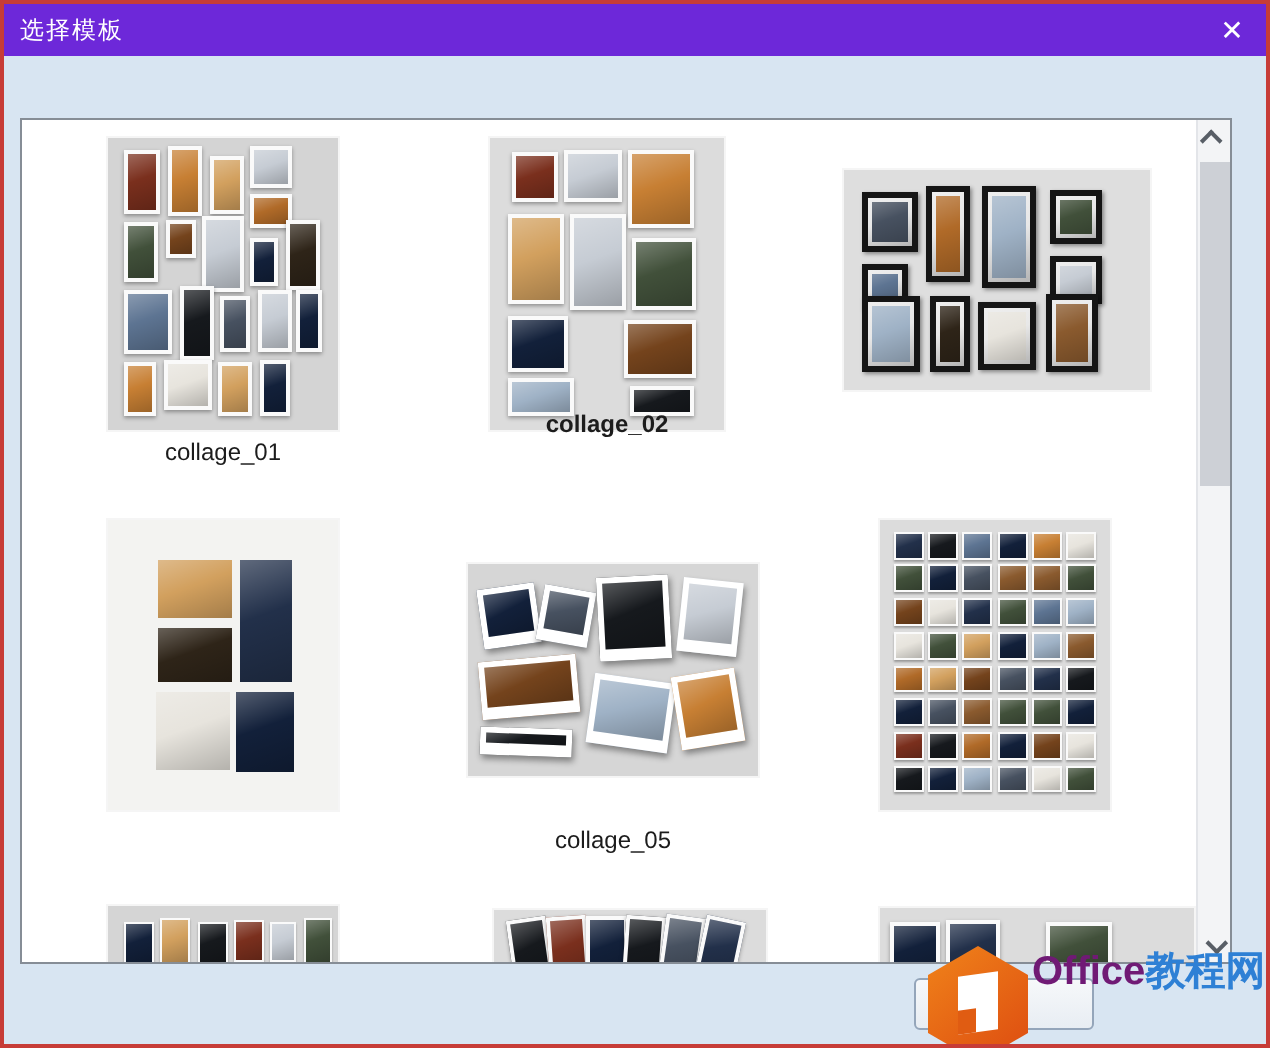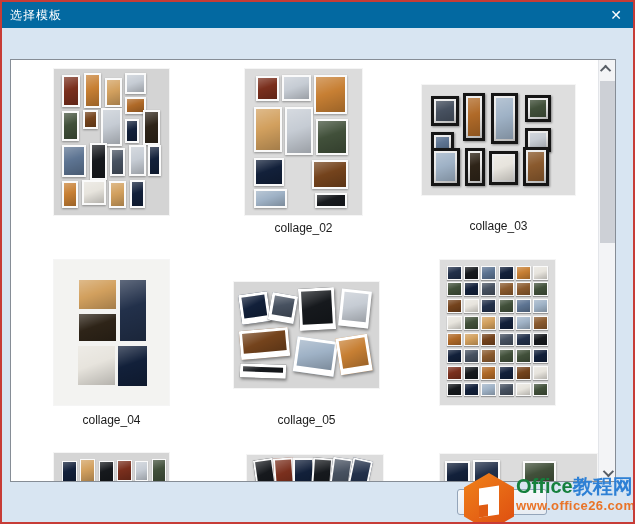--- a/index.html
+++ b/index.html
@@ -1,38 +1,38 @@
 <!DOCTYPE html>
 <html><head>
 <meta charset="utf-8">
 <style>
   html,body{margin:0;padding:0;background:#ffffff;font-family:"Liberation Sans",sans-serif;}
   .window{position:relative;width:635px;height:524px;box-sizing:border-box;border:2px solid #c73c37;background:#d8e5f2;overflow:hidden;}
-  .titlebar{position:absolute;left:0;top:0;right:0;height:26px;background:#0369a1;display:flex;align-items:center;}
+  .titlebar{position:absolute;left:0;top:0;right:0;height:26px;background:#6d28d9;display:flex;align-items:center;}
   .titlebar .title{color:#ffffff;font-size:12px;padding-left:8px;letter-spacing:1px;}
   .close{position:absolute;right:4px;top:0;width:26px;height:26px;color:#ffffff;font-size:14px;display:flex;align-items:center;justify-content:center;cursor:pointer;}
   .prompt{position:absolute;left:11px;top:33px;font-size:14px;color:#64727e;letter-spacing:1px;}
   .scroll-area{position:absolute;left:8px;top:57px;width:606px;height:423px;box-sizing:border-box;background:#ffffff;border:1px solid #868d96;overflow:hidden;}
   .canvas{position:absolute;left:0;top:0;right:17px;bottom:0;}
   .thumb{position:absolute;overflow:hidden;box-shadow:0 0 0 1px rgba(0,0,0,0.04);cursor:pointer;}
   .tlabel{position:absolute;font-size:12px;color:#1c1c1c;text-align:center;height:15px;}
   
   .tile{position:absolute;box-sizing:border-box;}
   .tile::after{content:"";position:absolute;inset:0;background:linear-gradient(160deg,rgba(255,255,255,.28),rgba(255,255,255,0) 45%,rgba(0,0,0,.22));}
   .tb-white{border:2px solid #fafafa;box-shadow:0 1px 2px rgba(0,0,0,.35);}
   .tb-mini{border:1px solid #fafafa;box-shadow:0 1px 1px rgba(0,0,0,.3);}
   .tb-frame{border:3px solid #151515;box-shadow:inset 0 0 0 2px #e8e8e8,1px 1px 2px rgba(0,0,0,.4);}
   .tb-plain{border:none;}
   .tb-polaroid{border:3px solid #ffffff;border-bottom-width:6px;box-shadow:1px 2px 3px rgba(0,0,0,.4);}
   
   .pos-c1{left:43px;top:9px;width:115px;height:146px;}
   .pos-c2{left:234px;top:9px;width:117px;height:146px;}
   .pos-c3{left:411px;top:25px;width:153px;height:110px;}
   .pos-l1{left:43px;top:159px;width:115px;}
-  .pos-l2{left:234px;top:161px;width:117px;}
+  .pos-l2{left:234px;top:145px;width:117px;font-weight:bold;}
   .pos-l3{left:411px;top:159px;width:153px;}
   .pos-c4{left:43px;top:200px;width:115px;height:145px;}
   .pos-c5{left:223px;top:222px;width:145px;height:106px;}
   .pos-c6{left:429px;top:200px;width:115px;height:145px;}
   .pos-l4{left:43px;top:353px;width:115px;}
   .pos-l5{left:223px;top:353px;width:145px;}
   .pos-l6{left:429px;top:353px;width:115px;}
   .pos-p7{left:43px;top:393px;width:115px;height:30px;}
   .pos-p8{left:236px;top:395px;width:136px;height:28px;}
   .pos-p9{left:429px;top:394px;width:157px;height:29px;}
@@ -47,21 +47,21 @@
   .sb-thumb{position:absolute;left:1px;top:21px;width:15px;height:162px;background:#cdd0d6;cursor:grab;}
   
   .ok-btn{position:absolute;left:455px;top:487px;width:90px;height:26px;background:linear-gradient(#f6f8fa,#e8edf3);border:1px solid #94a5ba;border-radius:3px;z-index:1;cursor:pointer;}
   
   .watermark{position:absolute;left:462px;top:468px;width:175px;height:56px;z-index:5;pointer-events:none;}
   .hex{position:absolute;left:0;top:3px;width:50px;height:58px;background:linear-gradient(140deg,#f0831a,#dd4b10);clip-path:polygon(50% 0,100% 25%,100% 75%,50% 100%,0 75%,0 25%);}
   .hex-glyph{position:absolute;left:15px;top:14px;width:20px;height:29px;background:#ffffff;transform:skewY(-8deg);}
   .hex-glyph::after{content:"";position:absolute;left:0;bottom:0;width:9px;height:12px;background:#e05c12;}
   .wm-text{position:absolute;left:52px;top:6px;white-space:nowrap;}
   .wm-name{font-size:20px;font-weight:bold;line-height:1.05;}
-  .wm-name .en{color:#15803d;}
+  .wm-name .en{color:#701a75;}
   .wm-name .cn{color:#2e80d5;}
   .wm-url{font-size:13px;font-weight:bold;color:#e97428;letter-spacing:.4px;margin-top:1px;}
 </style>
 </head>
 <body>
 
 <div class="window">
 
   <div class="titlebar">
     <span class="title">选择模板</span>
@@ -110,22 +110,22 @@
           <div class="tile tb-frame" style="left: 6%; top: 43%; width: 15%; height: 21%; background: rgb(93, 116, 146);"></div>
           <div class="tile tb-frame" style="left: 27%; top: 7%; width: 14%; height: 44%; background: rgb(176, 106, 40);"></div>
           <div class="tile tb-frame" style="left: 45%; top: 7%; width: 18%; height: 47%; background: rgb(159, 178, 198);"></div>
           <div class="tile tb-frame" style="left: 67%; top: 9%; width: 17%; height: 25%; background: rgb(65, 80, 58);"></div>
           <div class="tile tb-frame" style="left: 67%; top: 39%; width: 17%; height: 22%; background: rgb(198, 204, 212);"></div>
           <div class="tile tb-frame" style="left: 6%; top: 57%; width: 19%; height: 35%; background: rgb(159, 178, 198);"></div>
           <div class="tile tb-frame" style="left: 28%; top: 57%; width: 13%; height: 35%; background: rgb(46, 36, 24);"></div>
           <div class="tile tb-frame" style="left: 44%; top: 60%; width: 19%; height: 31%; background: rgb(231, 228, 221);"></div>
           <div class="tile tb-frame" style="left: 66%; top: 56%; width: 17%; height: 36%; background: rgb(138, 90, 46);"></div>
         </div>
+      <div class="tlabel pos-l1">collage_01</div>
       <div class="tlabel pos-l2">collage_02</div>
-      <div class="tlabel pos-l3">collage_03</div>
 
       <div class="thumb pos-c4" style="background: rgb(243, 243, 241);">
           <div class="tile tb-plain" style="left: 22%; top: 14%; width: 32%; height: 20%; background: rgb(210, 160, 94);"></div>
           <div class="tile tb-plain" style="left: 57%; top: 14%; width: 23%; height: 42%; background: rgb(34, 48, 74);"></div>
           <div class="tile tb-plain" style="left: 22%; top: 37%; width: 32%; height: 19%; background: rgb(46, 36, 24);"></div>
           <div class="tile tb-plain" style="left: 21%; top: 59%; width: 32%; height: 27%; background: rgb(231, 228, 221);"></div>
           <div class="tile tb-plain" style="left: 56%; top: 59%; width: 25%; height: 28%; background: rgb(18, 32, 58);"></div>
         </div>
       <div class="thumb pos-c5" style="background: rgb(214, 214, 214);">
           <div class="tile tb-polaroid" style="left: 4%; top: 10%; width: 20%; height: 28%; background: rgb(18, 32, 58); transform: rotate(-8deg);"></div>
@@ -180,21 +180,20 @@
           <div class="tile tb-mini" style="left: 51%; top: 73%; width: 13%; height: 9.5%; background: rgb(18, 32, 58);"></div>
           <div class="tile tb-mini" style="left: 66%; top: 73%; width: 13%; height: 9.5%; background: rgb(116, 67, 28);"></div>
           <div class="tile tb-mini" style="left: 81%; top: 73%; width: 13%; height: 9.5%; background: rgb(231, 228, 221);"></div>
           <div class="tile tb-mini" style="left: 6%; top: 84.5%; width: 13%; height: 9.5%; background: rgb(22, 25, 29);"></div>
           <div class="tile tb-mini" style="left: 21%; top: 84.5%; width: 13%; height: 9.5%; background: rgb(18, 32, 58);"></div>
           <div class="tile tb-mini" style="left: 36%; top: 84.5%; width: 13%; height: 9.5%; background: rgb(159, 178, 198);"></div>
           <div class="tile tb-mini" style="left: 51%; top: 84.5%; width: 13%; height: 9.5%; background: rgb(71, 81, 96);"></div>
           <div class="tile tb-mini" style="left: 66%; top: 84.5%; width: 13%; height: 9.5%; background: rgb(231, 228, 221);"></div>
           <div class="tile tb-mini" style="left: 81%; top: 84.5%; width: 13%; height: 9.5%; background: rgb(65, 80, 58);"></div>
         </div>
-      <div class="tlabel pos-l4">collage_04</div>
       <div class="tlabel pos-l5">collage_05</div>
 
       <div class="thumb pos-p7" style="background: rgb(213, 213, 213);">
           <div class="tile tb-mini" style="left: 7%; top: 25%; width: 13%; height: 70%; background: rgb(18, 32, 58);"></div>
           <div class="tile tb-mini" style="left: 23%; top: 20%; width: 13%; height: 75%; background: rgb(210, 160, 94);"></div>
           <div class="tile tb-mini" style="left: 39%; top: 25%; width: 13%; height: 70%; background: rgb(22, 25, 29);"></div>
           <div class="tile tb-mini" style="left: 55%; top: 22%; width: 13%; height: 73%; background: rgb(122, 47, 29);"></div>
           <div class="tile tb-mini" style="left: 70%; top: 26%; width: 12%; height: 69%; background: rgb(198, 204, 212);"></div>
           <div class="tile tb-mini" style="left: 85%; top: 20%; width: 12%; height: 75%; background: rgb(65, 80, 58);"></div>
         </div>
@@ -226,17 +225,16 @@
   </div>
 
   <button class="ok-btn"></button>
 
   <div class="watermark">
     <div class="hex">
       <div class="hex-glyph"></div>
     </div>
     <div class="wm-text">
       <div class="wm-name"><span class="en">Office</span><span class="cn">教程网</span></div>
-      <div class="wm-url">www.office26.com</div>
     </div>
   </div>
 
 </div>
 
 </body></html>

